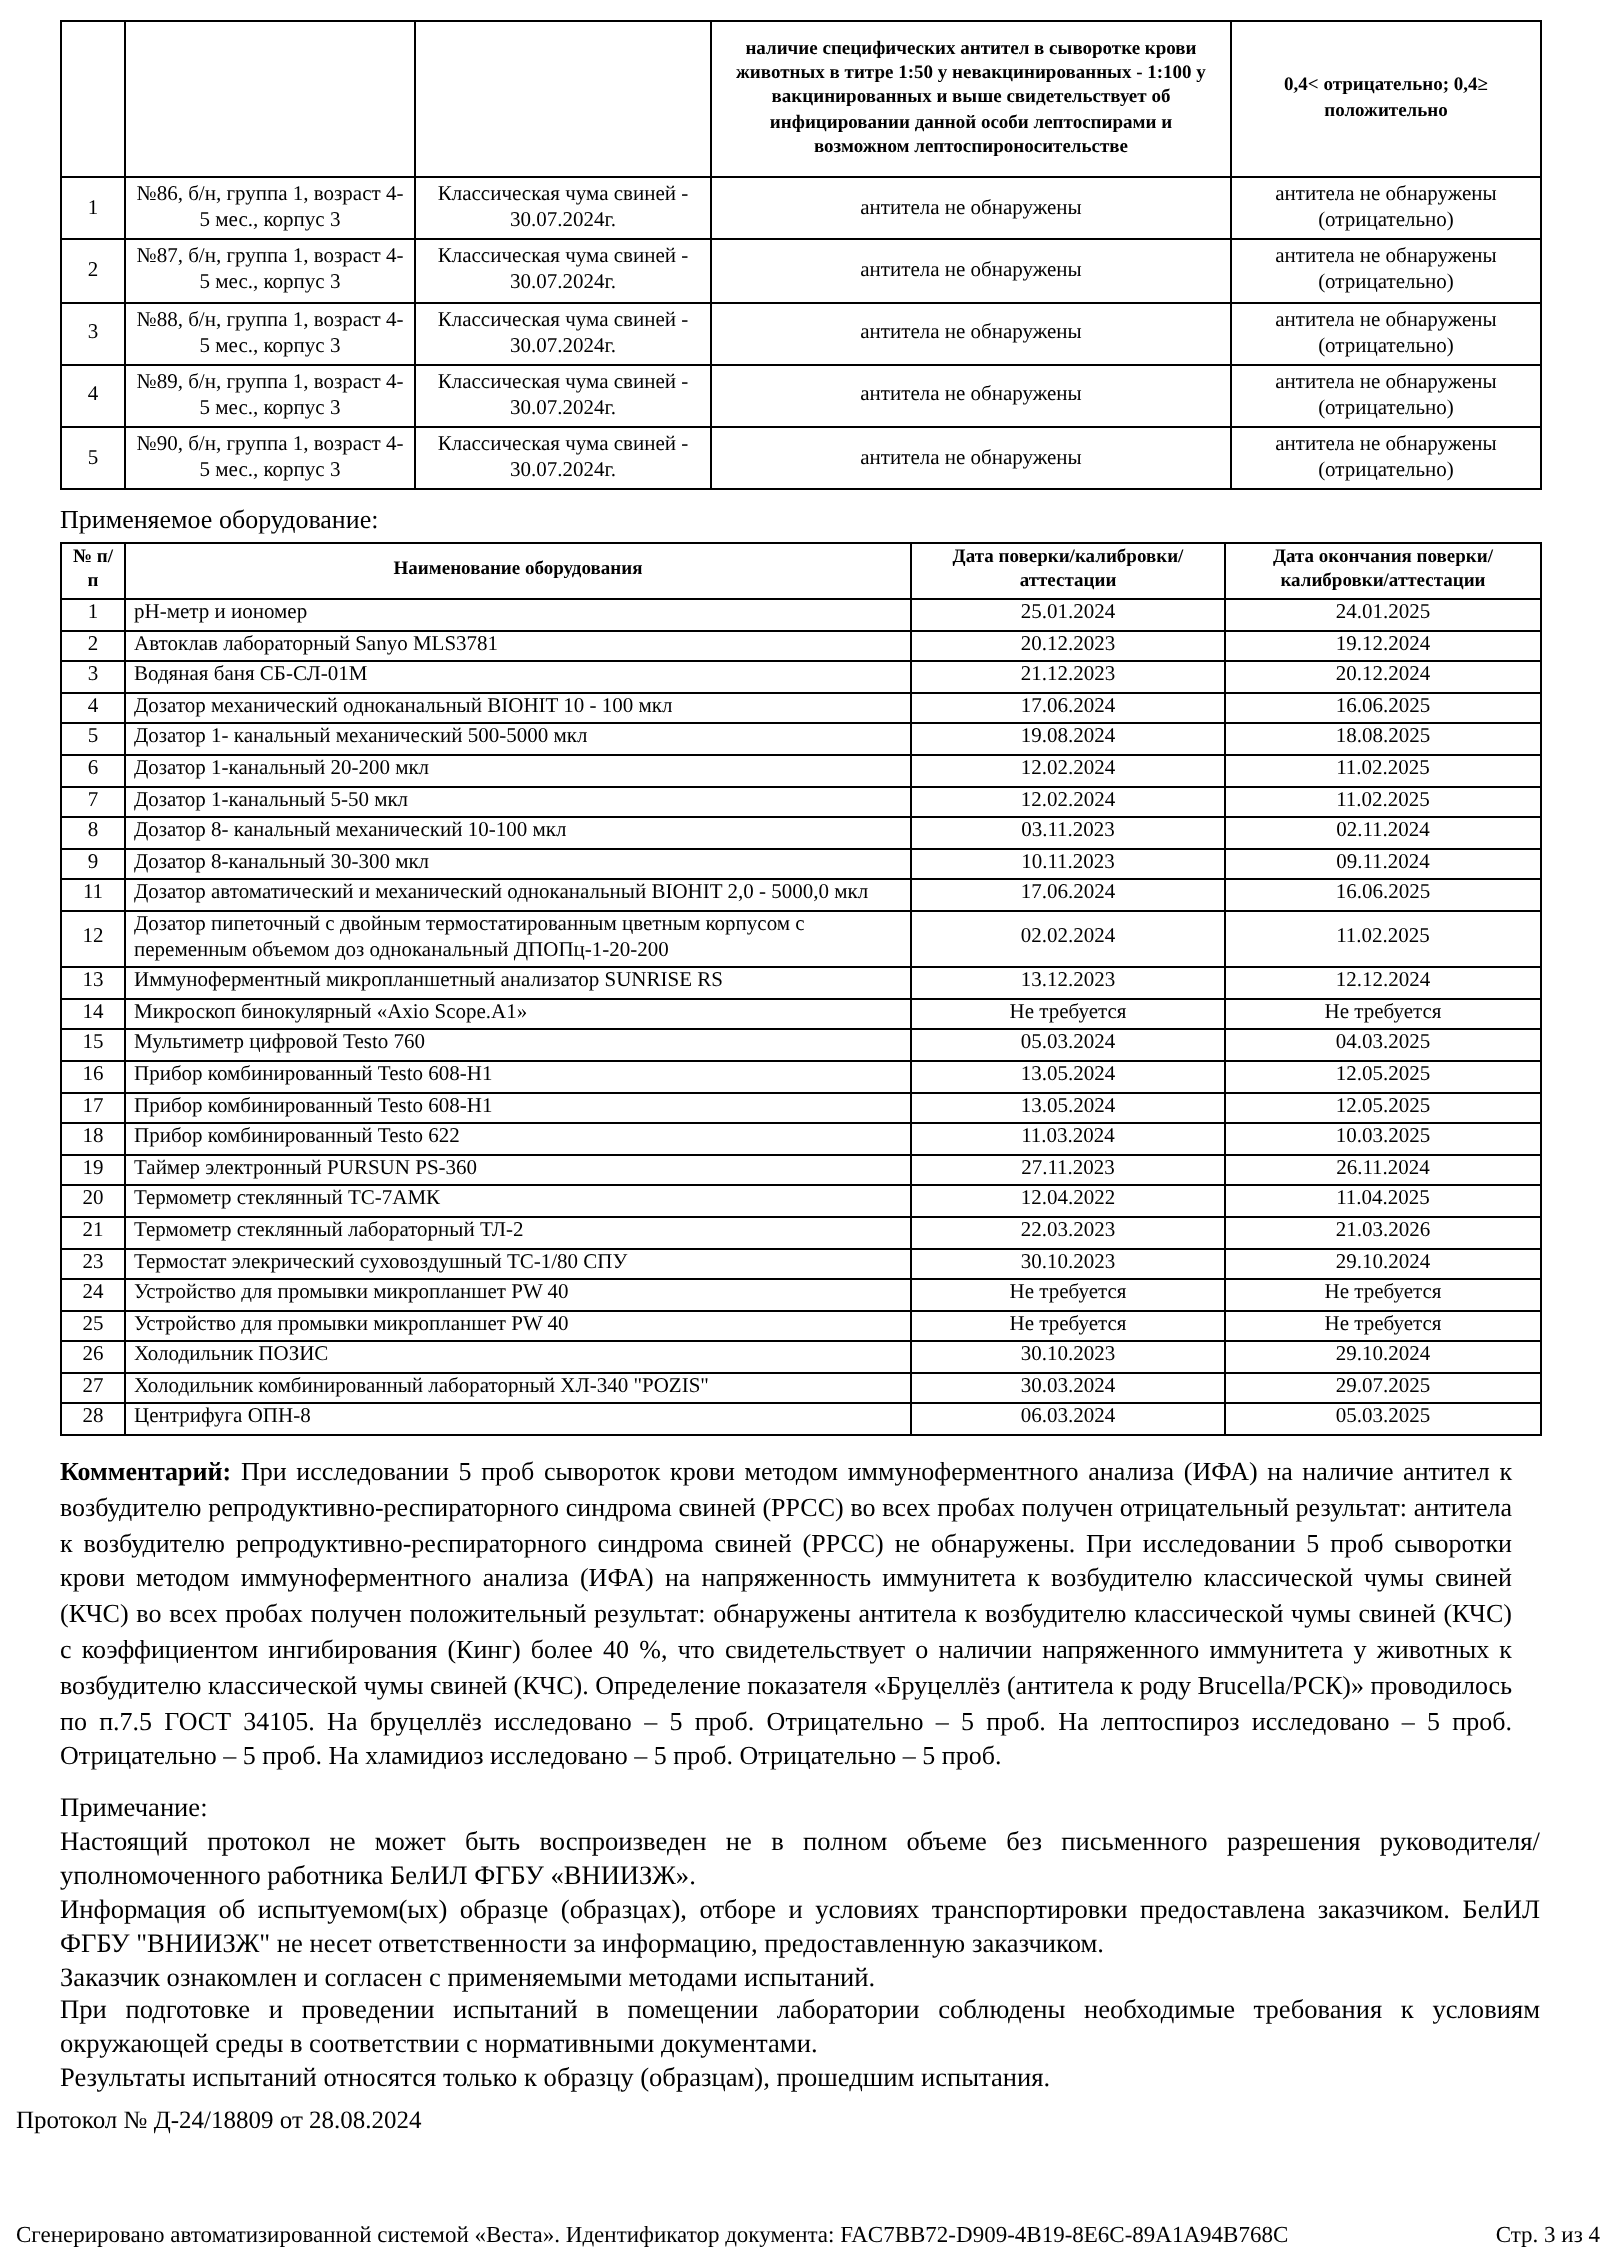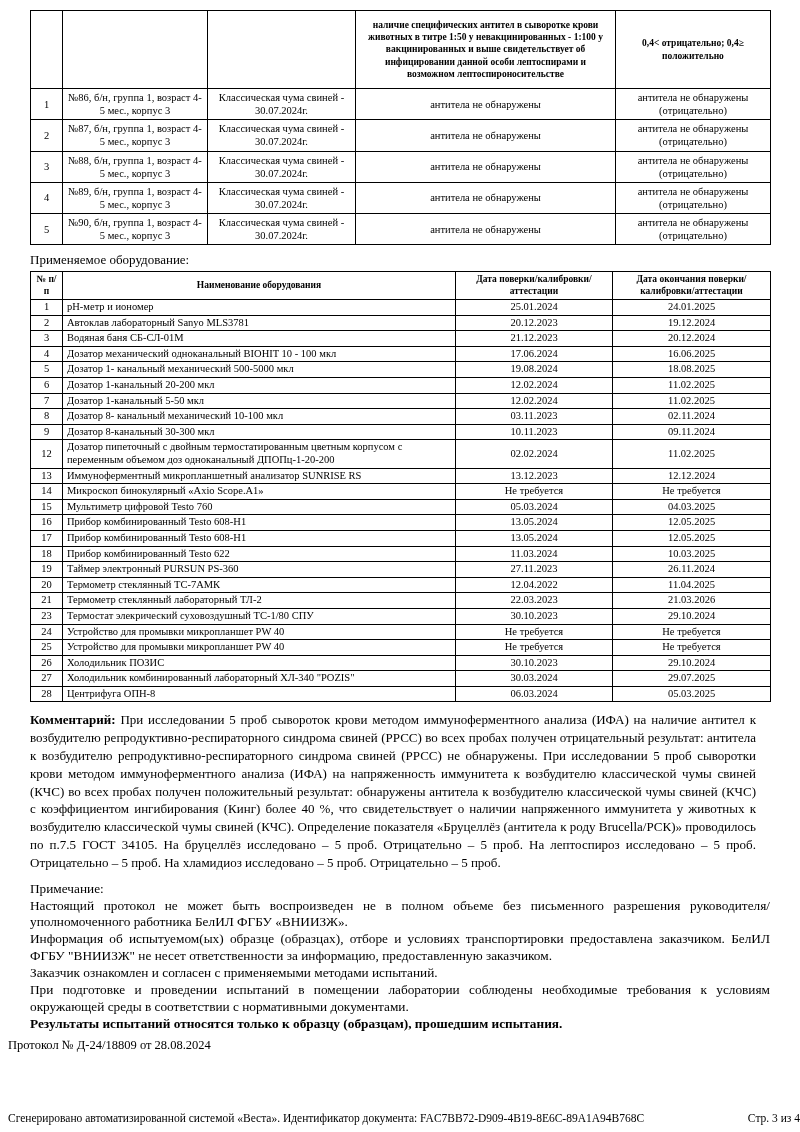--- a/index.html
+++ b/index.html
@@ -39,21 +39,21 @@
   .equipment-table td {
     font-size: 10.5px; line-height: 1.2;
     padding: 1px 4px; text-align: center; vertical-align: middle;
   }
   .equipment-table td.name { text-align: left; }
 
   
   .comment { font-size: 13px; line-height: 1.37; text-align: justify; margin: 9px 14px 0 0; }
   .notes { font-size: 13.3px; line-height: 1.27; margin-top: 9px; }
   .notes p { margin: 0; text-align: justify; }
-  .note.bold { font-weight: bold; }
+  .note.bold { font-weight: normal; }
   .protocol-line { font-size: 12.5px; margin: 5px 0 0 -22px; }
 
   .footer {
     position: absolute; left: 8px; right: 0; bottom: 8px;
     display: flex; justify-content: space-between;
     font-size: 11.5px;
   }
 </style>
 </head>
 <body>
@@ -197,20 +197,26 @@
         </tr>
 
         <tr>
           <td>9</td>
           <td class="name">Дозатор 8-канальный 30-300 мкл</td>
           <td>10.11.2023</td>
           <td>09.11.2024</td>
         </tr>
 
 
+        <tr>
+          <td>11</td>
+          <td class="name">Дозатор автоматический и механический одноканальный BIOHIT 2,0 - 5000,0 мкл</td>
+          <td>17.06.2024</td>
+          <td>16.06.2025</td>
+        </tr>
 
         <tr>
           <td>12</td>
           <td class="name">Дозатор пипеточный с двойным термостатированным цветным корпусом с переменным объемом доз одноканальный ДПОПц-1-20-200</td>
           <td>02.02.2024</td>
           <td>11.02.2025</td>
         </tr>
 
         <tr>
           <td>13</td>

